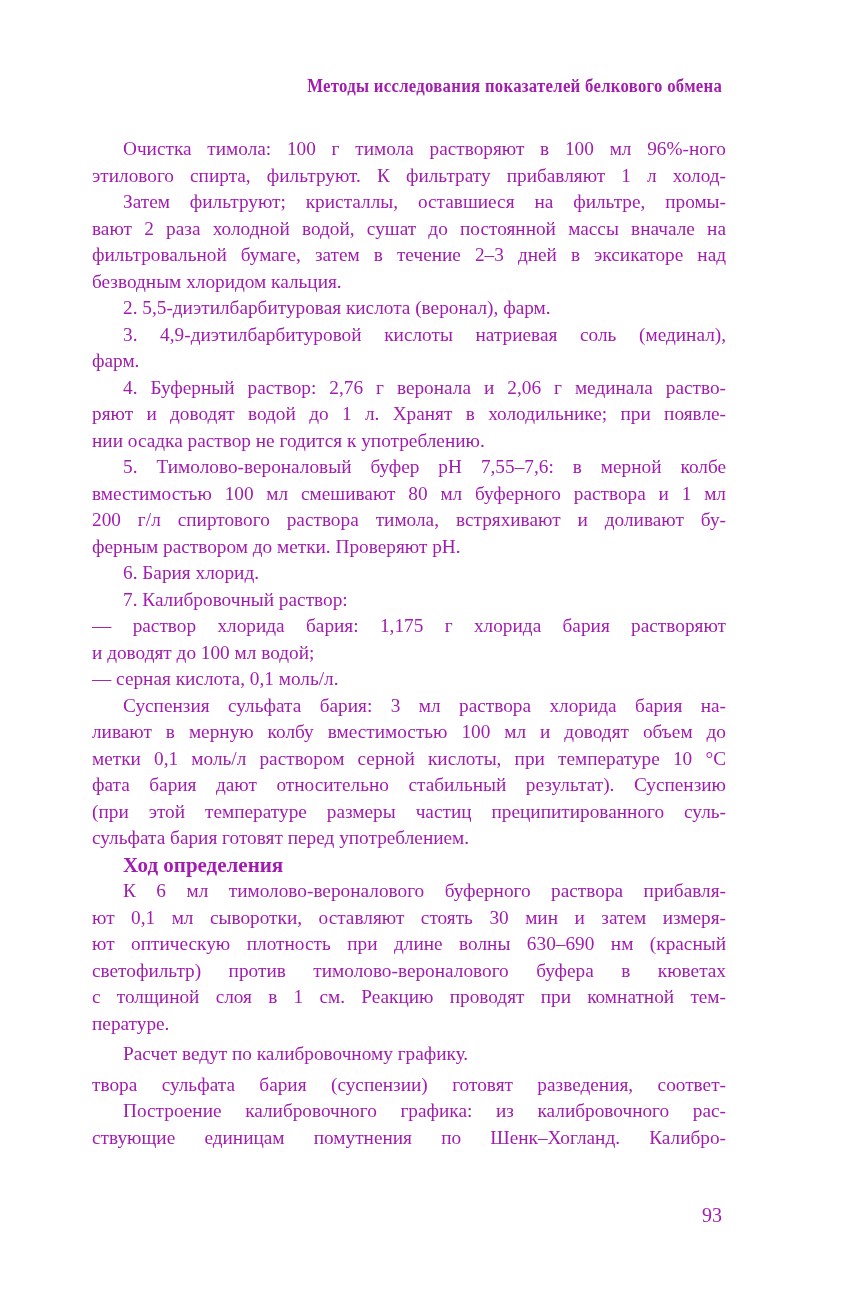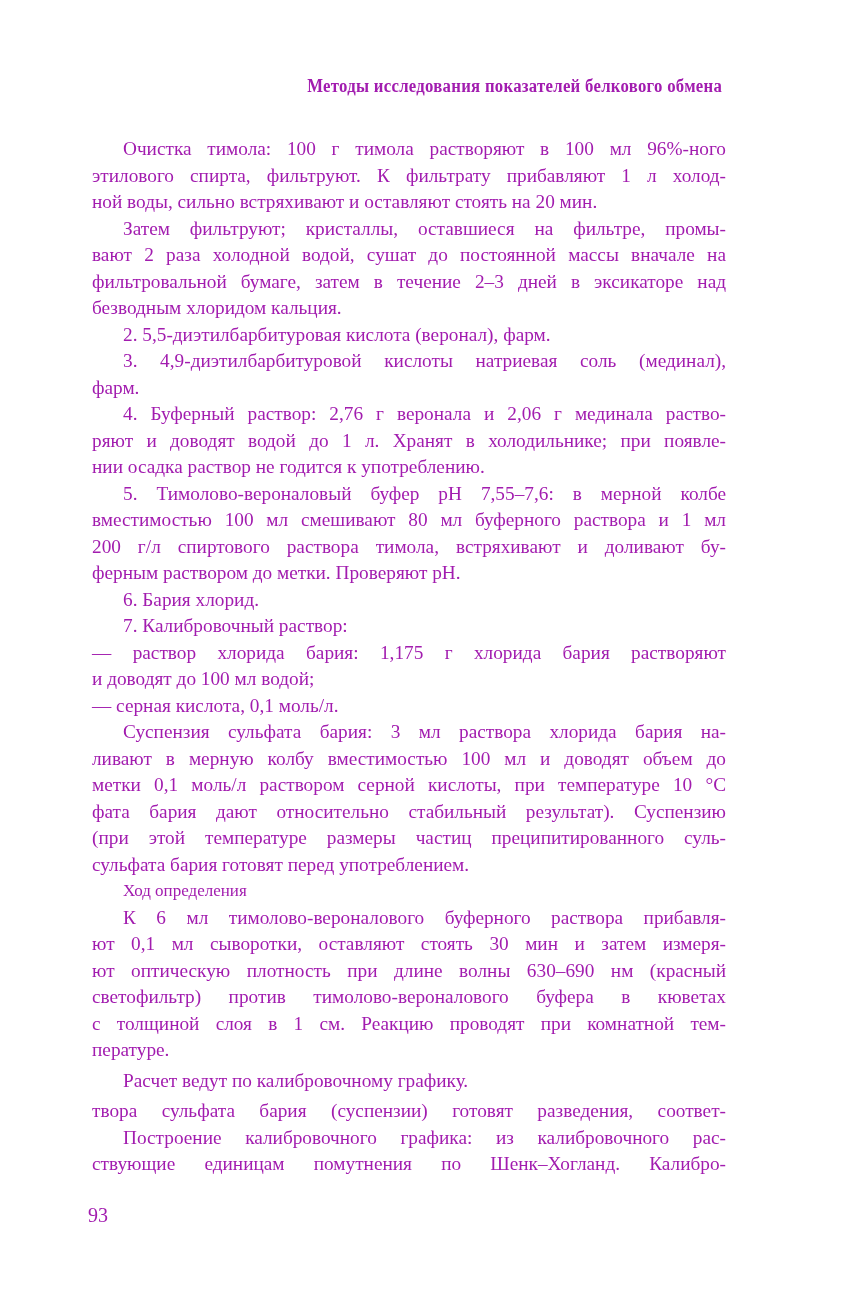--- a/index.html
+++ b/index.html
@@ -17,38 +17,37 @@
     position: absolute; top: 125px; left: 4px; width: 634px;
     font-size: 19.3px; line-height: 26.5px; margin-top: 11px;
   }
   .line {
     display: block; white-space: nowrap; height: 26.5px;
     text-align: justify; text-align-last: justify;
   }
   .line.last { text-align-last: left; }
   .line.indent { padding-left: 31px; }
   .line.dash-indent { padding-left: 0; }
-  .subheading { font-weight: normal; font-size: 17px; text-align-last: left; }
+  .subheading { font-weight: bold; font-size: 21px; text-align-last: left; }
   .page-number {
-    position: absolute; top: 1204px; left: 0; width: 634px; text-align: left;
+    position: absolute; top: 1204px; left: 0; width: 634px; text-align: right;
     font-size: 20px;
   }
 </style>
 </head>
 <body>
 
 <div class="page">
   <div class="running-head">Методы исследования показателей белкового обмена</div>
 
   <div class="body-text">
 
     <div>
       <span class="line indent">Очистка тимола: 100 г тимола растворяют в 100 мл 96%-ного</span>
       <span class="line">этилового спирта, фильтруют. К фильтрату прибавляют 1 л холод-</span>
-      <span class="line last">ной воды, сильно встряхивают и оставляют стоять на 20 мин.</span>
     </div>
 
     <div>
       <span class="line indent">Затем фильтруют; кристаллы, оставшиеся на фильтре, промы-</span>
       <span class="line">вают 2 раза холодной водой, сушат до постоянной массы вначале на</span>
       <span class="line">фильтровальной бумаге, затем в течение 2–3 дней в эксикаторе над</span>
       <span class="line last">безводным хлоридом кальция.</span>
     </div>
 
     <div>

